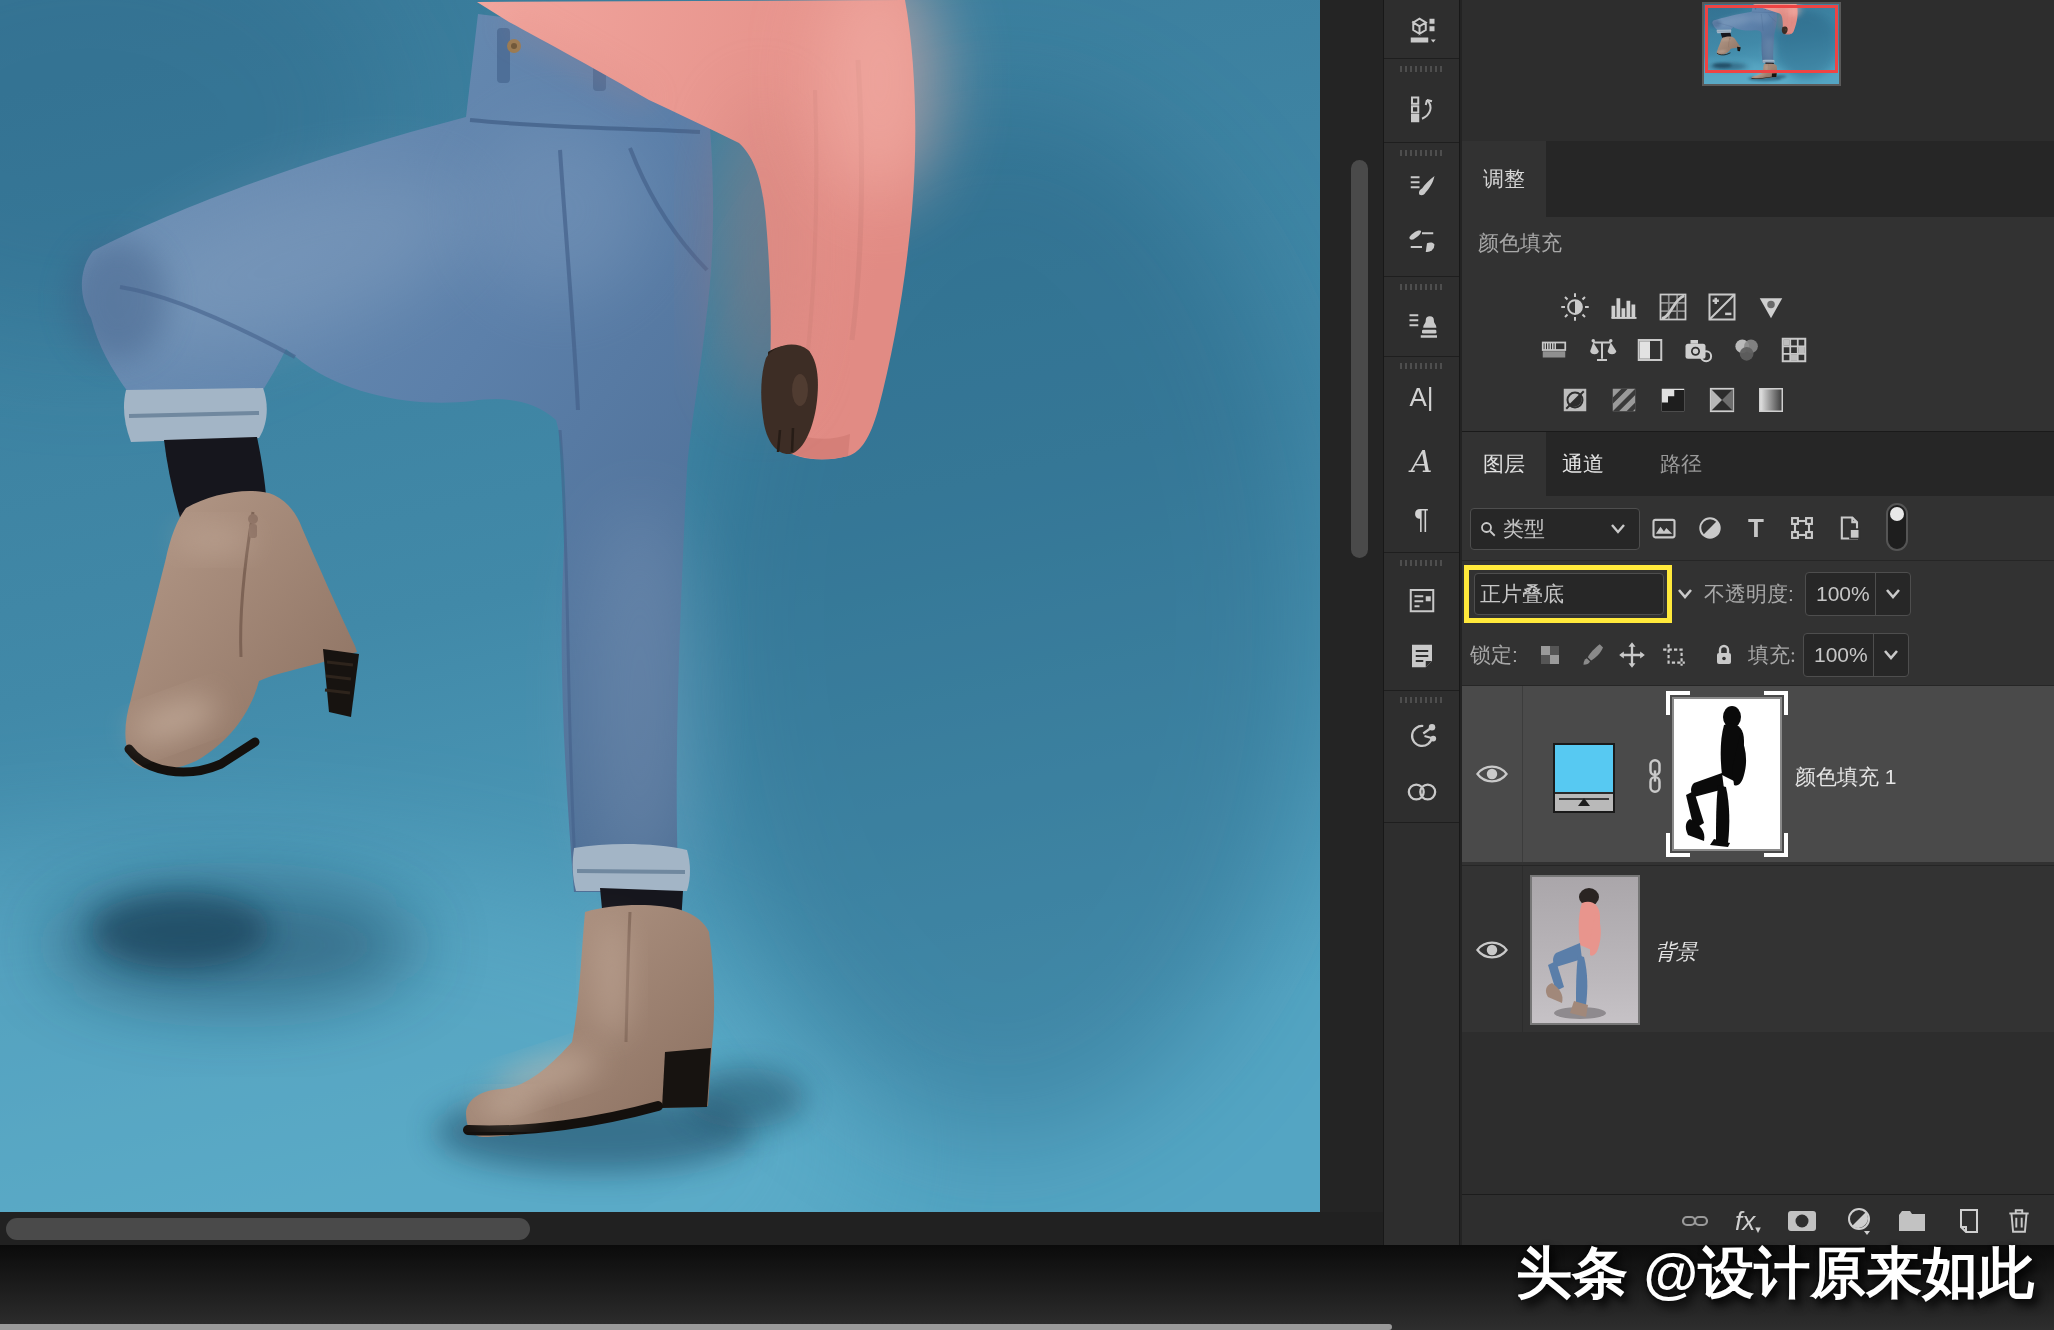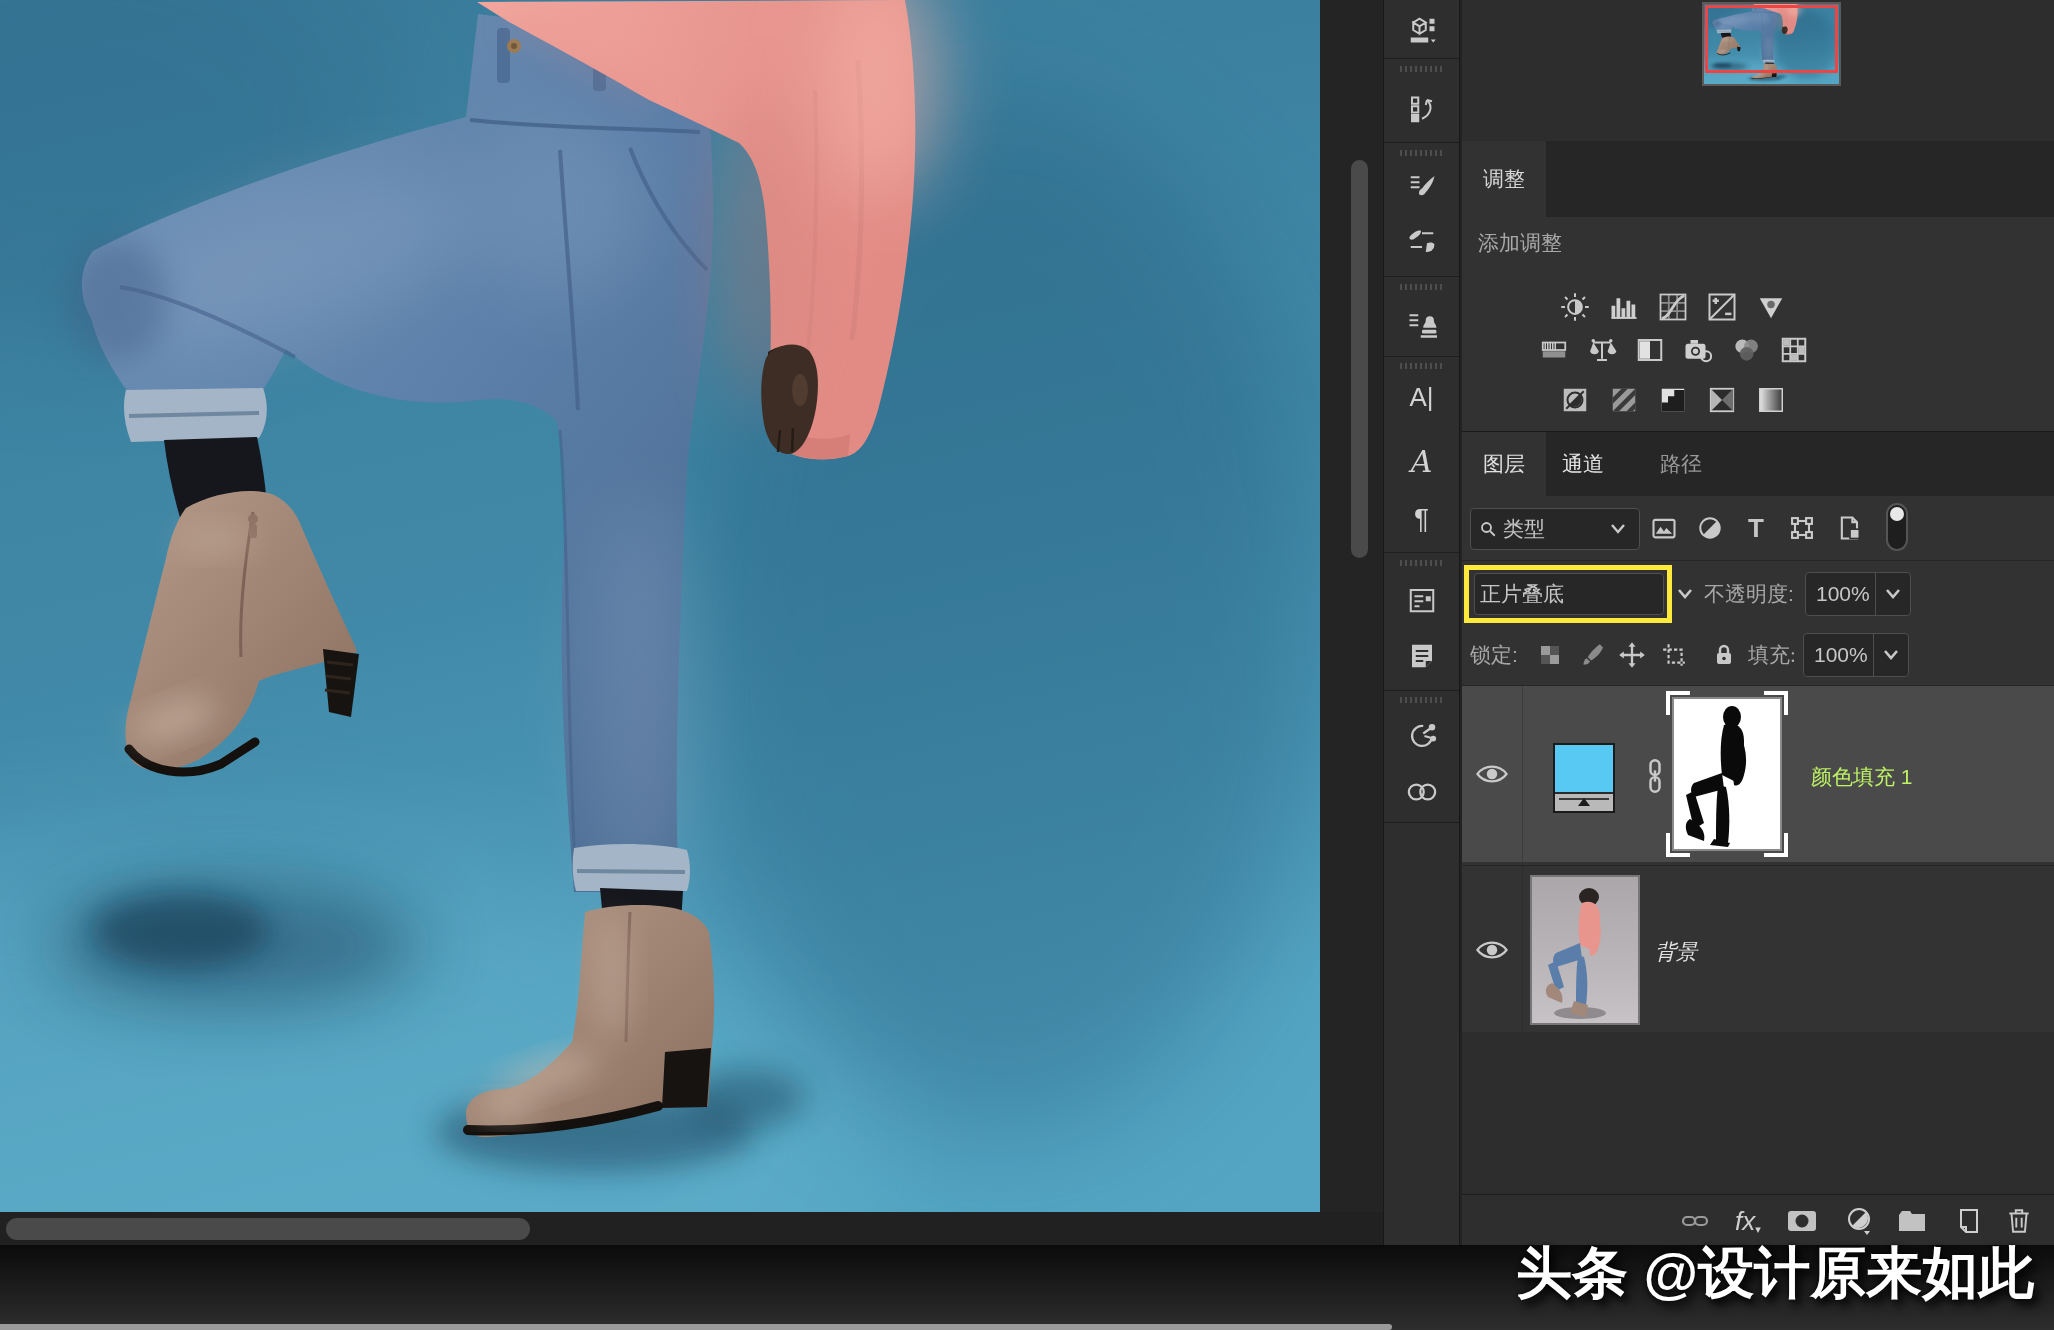--- a/index.html
+++ b/index.html
@@ -242,21 +242,21 @@
         <div class="r" style="left:1px;top:1px;width:127px;height:62px;border:3px solid #ee4444;"></div>
       </div>
     </div>
 
 
     <div class="r" style="left:0;top:141px;width:592px;height:290px;background:#323232;">
       <div class="r" style="left:84px;top:0;width:508px;height:76px;background:#262626;"></div>
       <div class="r tab" style="left:0;top:0;width:84px;height:76px;background:#323232;color:#d6d6d6;">
         <span>调整</span>
       </div>
-      <div class="r txt dim" style="left:16px;top:88px;">添加调整</div>
+      <div class="r txt dim" style="left:16px;top:88px;">颜色填充</div>
 
       <div class="r" style="left:95px;top:148px;width:420px;height:36px;display:flex;gap:13px;">
         <span class="cell" style="width:36px;height:36px;">
           <svg class="ic" width="30" height="30" viewBox="0 0 24 24" fill="none" stroke="currentColor" stroke-width="1.6">
             <circle cx="12" cy="12" r="5.5"></circle>
               <path d="M12,6.5 a5.5,5.5 0 0 1 0,11 Z" fill="currentColor" stroke="none"></path>
             <path d="M12,1v3 M12,20v3 M1,12h3 M20,12h3 M4,4l2,2 M18,18l2,2 M4,20l2,-2 M18,6l2,-2"></path>
           </svg>
           </span>
         <span class="cell" style="width:36px;height:36px;">
@@ -537,21 +537,21 @@
               <path d="M16,120 C26,126 32,132 30,142 L14,136 C10,128 12,122 16,120 Z" fill="#0a0a0a"></path>
               <path d="M52,88 C56,106 56,126 54,144 L42,142 C42,122 42,104 44,86 Z" fill="#0a0a0a"></path>
               <path d="M40,140 L56,144 L54,148 L36,146 Z" fill="#0a0a0a"></path>
             </svg>
           </div>
           <div class="bracket bk-tl" style="left:0;top:0;"></div>
           <div class="bracket bk-tr" style="right:0;top:0;"></div>
           <div class="bracket bk-bl" style="left:0;bottom:0;"></div>
           <div class="bracket bk-br" style="right:0;bottom:0;"></div>
         </div>
-        <span class="r txt" style="left:349px;top:77px;color:#bef264;">颜色填充 1</span>
+        <span class="r txt" style="left:333px;top:77px;color:#e5e5e5;">颜色填充 1</span>
       </div>
 
       <div class="r" style="left:0;top:434px;width:592px;height:167px;background:#333333;border-top:1px solid #262626;font-style:italic;">
         <span class="r cell" style="left:8px;top:68px;width:44px;height:32px;">
           <svg class="ic" width="34" height="24" viewBox="0 0 28 18" fill="none" stroke="currentColor" stroke-width="1.8">
             <path d="M2,9 C8,1 20,1 26,9 C20,17 8,17 2,9 Z"></path>
               <circle cx="14" cy="9" r="3.4" fill="currentColor"></circle>
           </svg>
           </span>
         <div class="r" style="left:60px;top:0;width:1px;height:167px;background:#2c2c2c;"></div>

